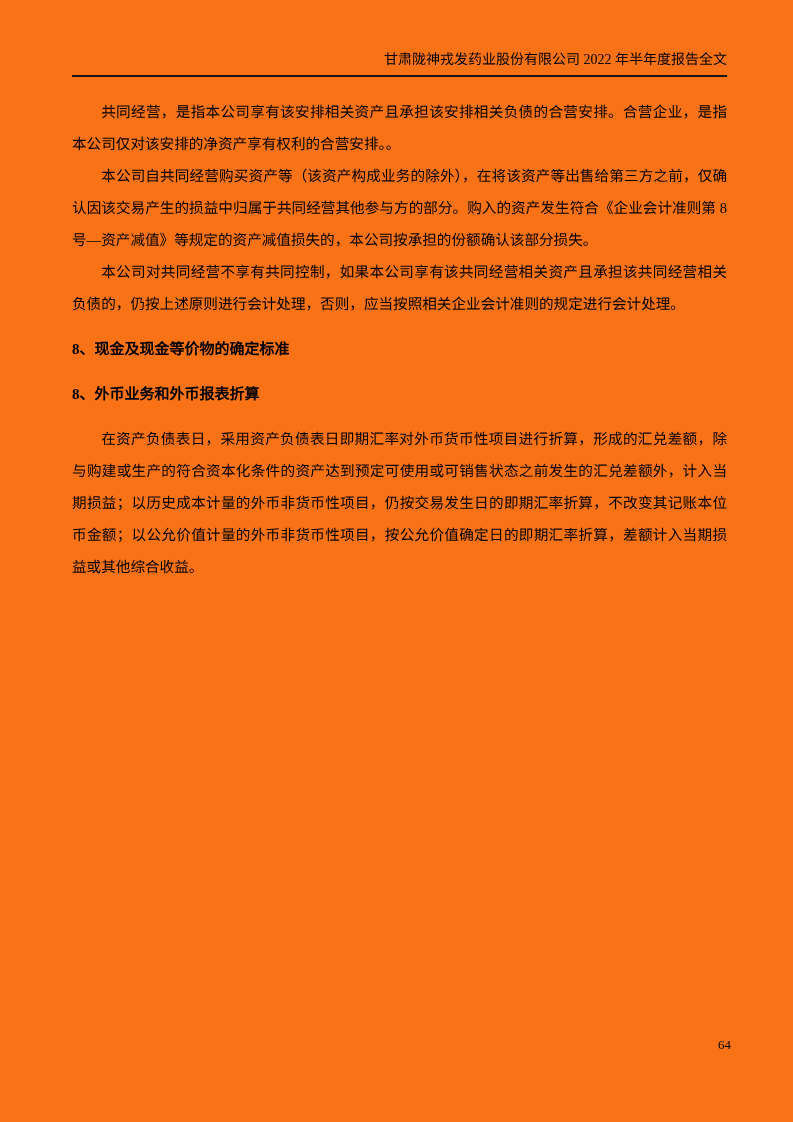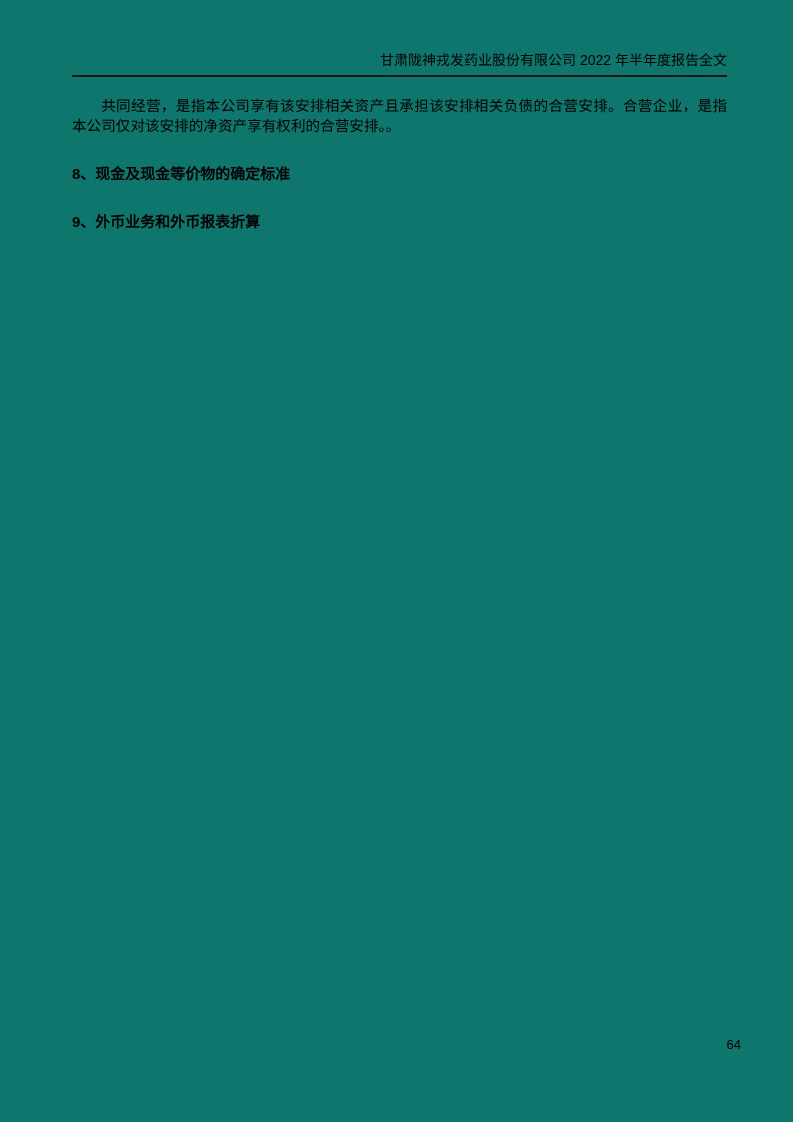--- a/index.html
+++ b/index.html
@@ -5,23 +5,23 @@
   html, body {
     margin: 0;
     padding: 0;
     background: #ffffff;
   }
   .page {
     position: relative;
     width: 793px;
     height: 1122px;
     margin: 0 auto;
-    background: #0f766e;
+    background: #f97316;
     color: #000000;
-    font-family: Liberation Sans, sans-serif;
+    font-family: Liberation Serif, serif;
     overflow: hidden;
   }
   .page-header {
     position: absolute;
     top: 50px;
     left: 72px;
     right: 66px;
     text-align: right;
     font-size: 14px;
     line-height: 20px;
@@ -31,51 +31,54 @@
   }
   .doc-body {
     position: absolute;
     top: 96px;
     left: 72px;
     right: 66px;
   }
   .doc-body p {
     margin: 0;
     font-size: 14.6px;
-    line-height: 20px;
+    line-height: 32px;
     text-align: justify;
   }
   .doc-body p.body,
   .doc-body p.subheading {
     text-indent: 2em;
   }
   .doc-body p.heading {
     font-weight: 700;
     font-size: 15px;
-    margin: 28px 0;
+    margin: 13px 0;
     text-indent: 0;
   }
   .page-footer {
     position: absolute;
     top: 1036px;
-    right: 52px;
+    right: 62px;
     font-size: 13px;
     line-height: 18px;
   }
 </style>
 </head>
 <body>
 
 <div class="page">
   <header class="page-header">
     <span>甘肃陇神戎发药业股份有限公司 2022 年半年度报告全文</span>
   </header>
 
   <main class="doc-body">
       <p class="body">共同经营，是指本公司享有该安排相关资产且承担该安排相关负债的合营安排。合营企业，是指本公司仅对该安排的净资产享有权利的合营安排。。</p>
+      <p class="body">本公司自共同经营购买资产等（该资产构成业务的除外），在将该资产等出售给第三方之前，仅确认因该交易产生的损益中归属于共同经营其他参与方的部分。购入的资产发生符合《企业会计准则第 8 号—资产减值》等规定的资产减值损失的，本公司按承担的份额确认该部分损失。</p>
+      <p class="body">本公司对共同经营不享有共同控制，如果本公司享有该共同经营相关资产且承担该共同经营相关负债的，仍按上述原则进行会计处理，否则，应当按照相关企业会计准则的规定进行会计处理。</p>
       <p class="heading">8、现金及现金等价物的确定标准</p>
-      <p class="heading">9、外币业务和外币报表折算</p>
+      <p class="heading">8、外币业务和外币报表折算</p>
+      <p class="body">在资产负债表日，采用资产负债表日即期汇率对外币货币性项目进行折算，形成的汇兑差额，除与购建或生产的符合资本化条件的资产达到预定可使用或可销售状态之前发生的汇兑差额外，计入当期损益；以历史成本计量的外币非货币性项目，仍按交易发生日的即期汇率折算，不改变其记账本位币金额；以公允价值计量的外币非货币性项目，按公允价值确定日的即期汇率折算，差额计入当期损益或其他综合收益。</p>
     </main>
 
   <footer class="page-footer">
     <span>64</span>
   </footer>
 </div>
 
 </body></html>

